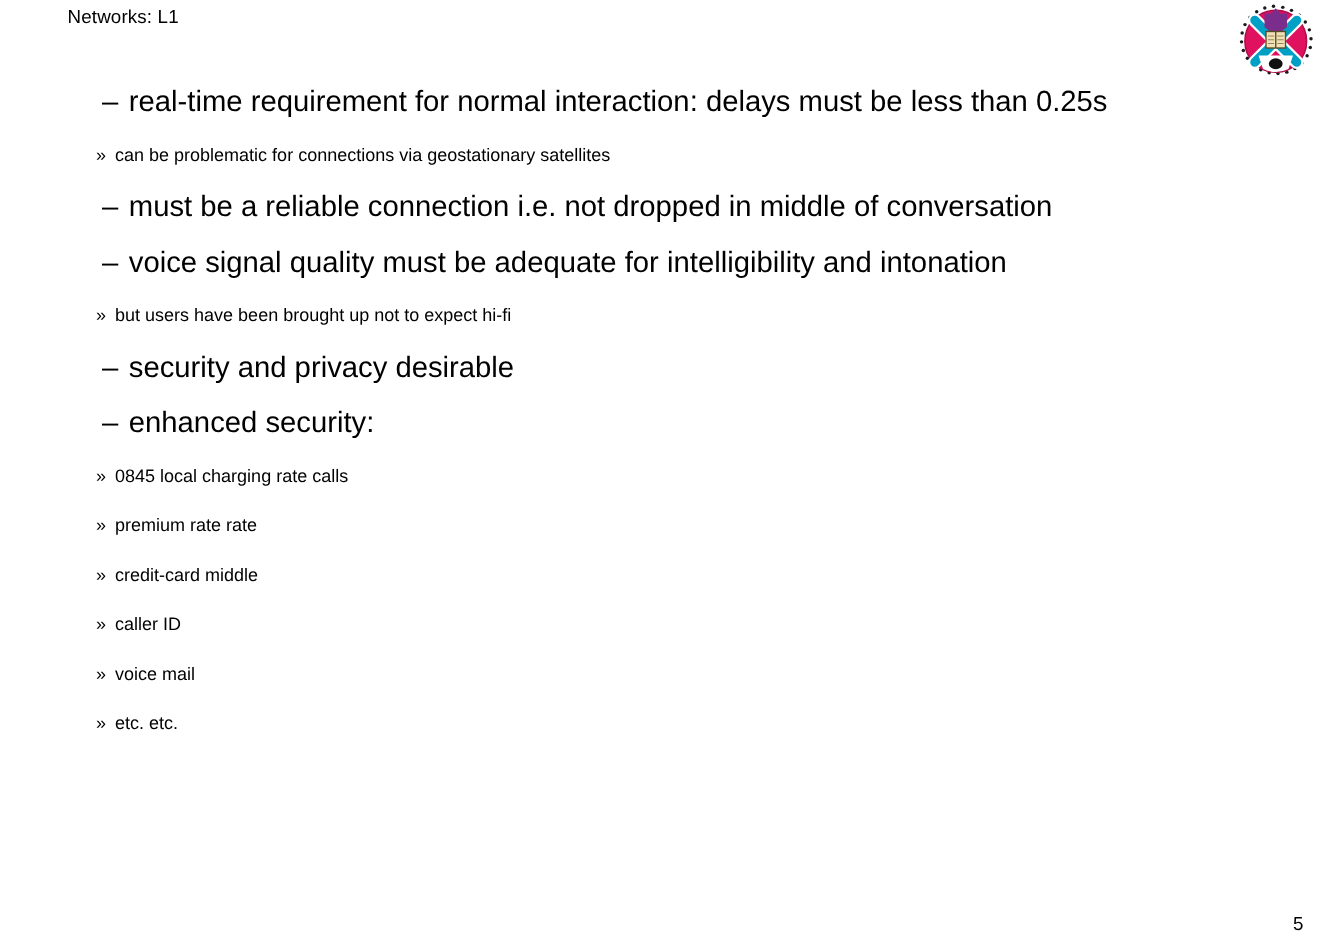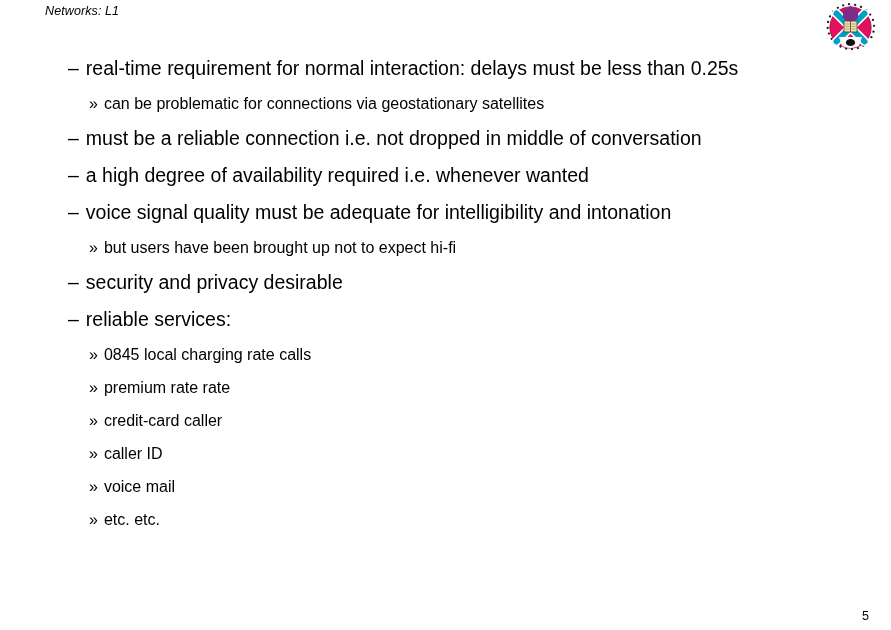--- a/index.html
+++ b/index.html
@@ -26,21 +26,20 @@
   
   .slide-header {
     position: absolute;
     left: 45px;
     top: 4px;
     font-size: 12.5px;
     line-height: 15px;
     letter-spacing: 0.1px;
     color: #000000;
     white-space: nowrap;
-    font-style: italic;
   }
 
   
   .crest {
     position: absolute;
     right: 14px;
     top: 1px;
     width: 56px;
     height: 54px;
   }
@@ -65,22 +64,22 @@
     color: #000000;
   }
 
   .bullet.lvl1 {
     padding-left: 68px;
     font-size: 19.5px;
     line-height: 37px;
     height: 37px;
   }
   .bullet.lvl2 {
-    padding-left: 89px;
-    font-size: 16px;
+    padding-left: 64px;
+    font-size: 12px;
     line-height: 33px;
     height: 33px;
   }
 
   .marker {
     display: inline-block;
     margin-right: 7px;
   }
   .bullet.lvl2 .marker {
     margin-right: 6px;
@@ -167,28 +166,27 @@
       <path d="M18 36 L41 36 L38 45 Q29.5 49 21 45 Z" fill="#ffffff"></path>
       <ellipse cx="29.5" cy="41.5" rx="4.6" ry="3.6" fill="#111111"></ellipse>
     </svg>
   </div>
 
   <div class="body">
 
   <div class="bullet lvl1"><span class="marker">–</span><span class="btext">real-time requirement for normal interaction: delays must be less than 0.25s</span></div>
       <div class="bullet lvl2"><span class="marker">»</span><span class="btext">can be problematic for connections via geostationary satellites</span></div>
       <div class="bullet lvl1"><span class="marker">–</span><span class="btext">must be a reliable connection i.e. not dropped in middle of conversation</span></div>
-      <div class="bullet lvl1"><span class="marker">–</span><span class="btext">a high degree of availability required i.e. whenever wanted</span></div>
       <div class="bullet lvl1"><span class="marker">–</span><span class="btext">voice signal quality must be adequate for intelligibility and intonation</span></div>
       <div class="bullet lvl2"><span class="marker">»</span><span class="btext">but users have been brought up not to expect hi-fi</span></div>
       <div class="bullet lvl1"><span class="marker">–</span><span class="btext">security and privacy desirable</span></div>
-      <div class="bullet lvl1"><span class="marker">–</span><span class="btext">reliable services:</span></div>
+      <div class="bullet lvl1"><span class="marker">–</span><span class="btext">enhanced security:</span></div>
       <div class="bullet lvl2"><span class="marker">»</span><span class="btext">0845 local charging rate calls</span></div>
       <div class="bullet lvl2"><span class="marker">»</span><span class="btext">premium rate rate</span></div>
-      <div class="bullet lvl2"><span class="marker">»</span><span class="btext">credit-card caller</span></div>
+      <div class="bullet lvl2"><span class="marker">»</span><span class="btext">credit-card middle</span></div>
       <div class="bullet lvl2"><span class="marker">»</span><span class="btext">caller ID</span></div>
       <div class="bullet lvl2"><span class="marker">»</span><span class="btext">voice mail</span></div>
       <div class="bullet lvl2"><span class="marker">»</span><span class="btext">etc. etc.</span></div>
     </div>
 
   <div class="page-number">5</div>
 
 </div>
 
 </body></html>

